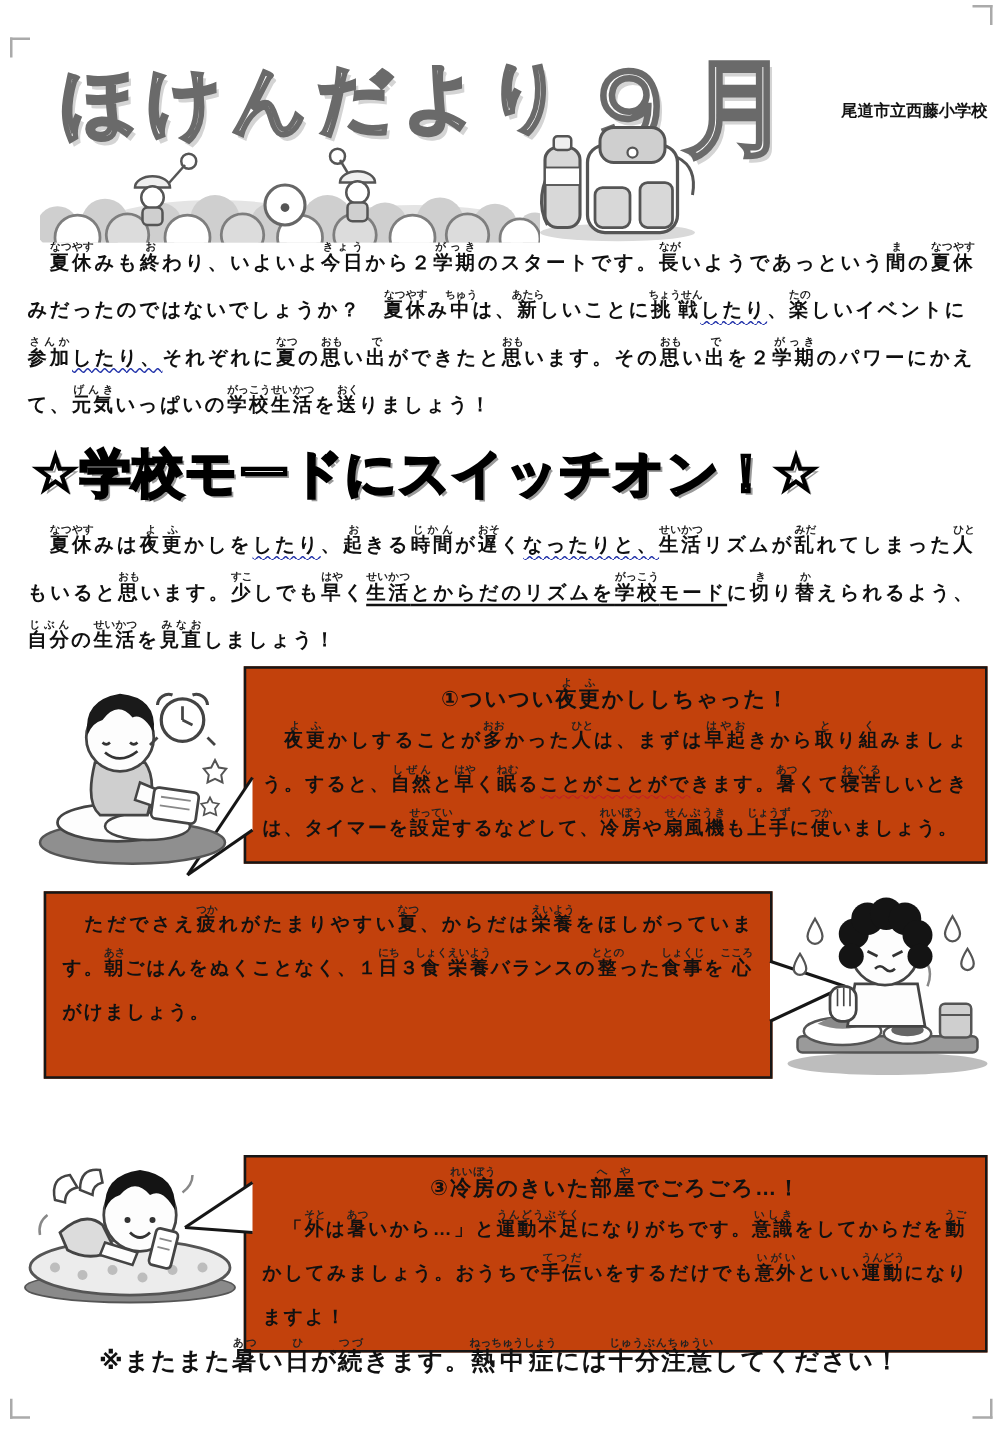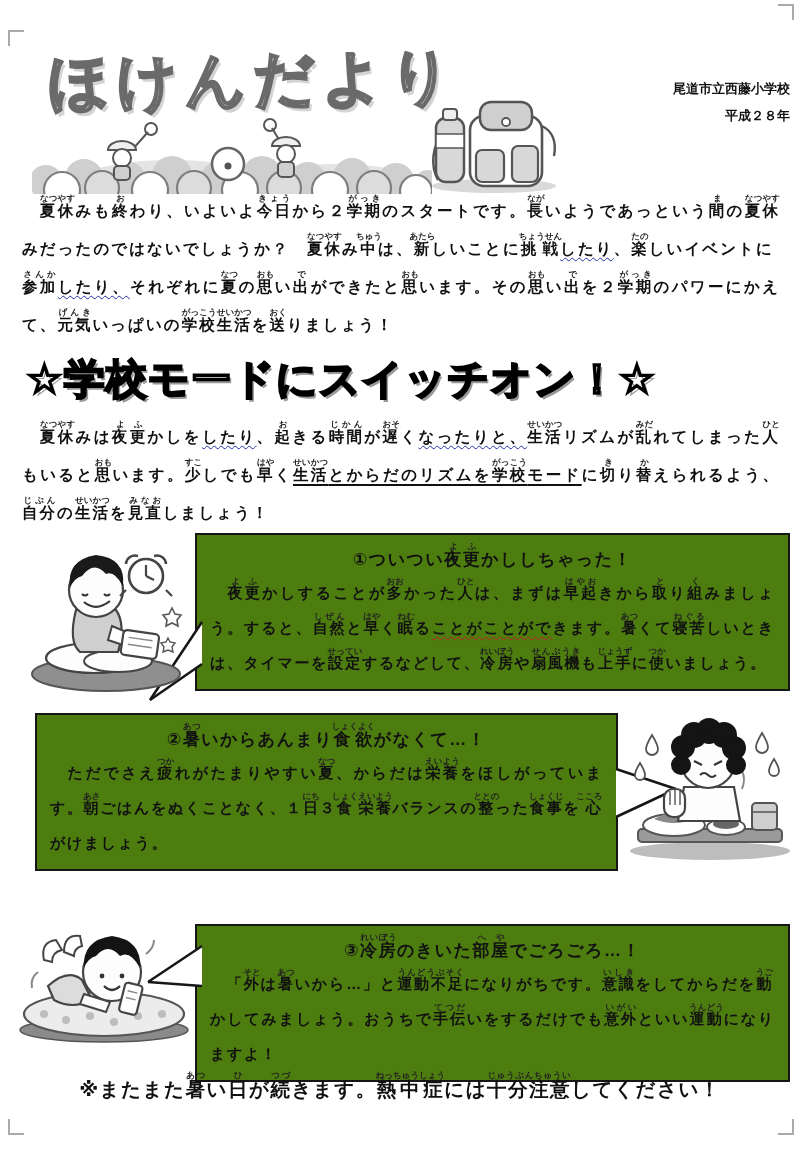--- a/index.html
+++ b/index.html
@@ -41,21 +41,21 @@
   
   .switch-heading{
     position:absolute;left:26px;top:352px;white-space:nowrap;
     font-size:41px;font-weight:900;letter-spacing:1px;
     color:#ececec;-webkit-text-stroke:2.2px #000;
     text-shadow:2.5px 2.5px 0 #9a9a9a;
     text-align:right;
   }
   
   .callout{
-    position:absolute;background:#4d7c0f;border:2.5px solid #161616;
+    position:absolute;background:#c2410c;border:2.5px solid #161616;
     padding:7px 13px 9px 13px;box-sizing:border-box;
   }
   .callout .box-title{
     text-align:center;font-size:17px;font-weight:900;line-height:30px;letter-spacing:1.5px;
   }
   .callout .box-body{
     font-size:15px;font-weight:700;line-height:35px;letter-spacing:1.6px;text-align:justify;
   }
   .tail{position:absolute;}
   .illo{position:absolute;}
@@ -75,24 +75,24 @@
 <body>
 
 <div class="page">
 
   <div class="crop tl"></div>
   <div class="crop tr"></div>
   <div class="crop bl"></div>
   <div class="crop br"></div>
 
   <div class="bubble-title">ほけんだより</div>
+  <div class="bubble-month">９月</div>
 
   <div class="school-info">
     <div>尾道市立西藤小学校</div>
-    <div>平成２８年</div>
   </div>
 
   <svg class="header-art" width="400" height="78" viewBox="0 0 400 78">
     <ellipse cx="140" cy="76" rx="110" ry="32" fill="#e4e4e4"></ellipse>
     <ellipse cx="300" cy="78" rx="110" ry="30" fill="#e4e4e4"></ellipse>
     <g fill="#cfcfcf">
       <circle cx="14" cy="66" r="17"></circle>
         <circle cx="52" cy="62" r="19"></circle>
         <circle cx="96" cy="64" r="18"></circle>
       <circle cx="140" cy="60" r="20"></circle>
@@ -189,21 +189,20 @@
       <line x1="124" y1="38" x2="124" y2="27" stroke="#444" stroke-width="2.2"></line>
       <line x1="124" y1="38" x2="132" y2="42" stroke="#444" stroke-width="2.2"></line>
       <line x1="104" y1="52" x2="98" y2="58" stroke="#444" stroke-width="2.2"></line>
       <line x1="144" y1="52" x2="150" y2="58" stroke="#444" stroke-width="2.2"></line>
     </g>
     <path d="M150,70 l3,6 6,1 -4,5 1,6 -6,-3 -6,3 1,-6 -4,-5 6,-1 Z" fill="#fff" stroke="#555" stroke-width="1.6"></path>
     <path d="M146,100 l2,4 5,1 -3,4 1,5 -5,-2 -5,2 1,-5 -3,-4 5,-1 Z" fill="#fff" stroke="#555" stroke-width="1.4"></path>
   </svg>
 
   <div class="callout" style="left:35px;top:713px;width:583px;min-height:150px;">
-    <div class="box-title"><span>②</span><ruby>暑<rt>あつ</rt></ruby><span>いからあんまり</span><ruby>食欲<rt>しょくよく</rt></ruby><span>がなくて…！</span></div>
     <div class="box-body"><span>　ただでさえ</span><ruby>疲<rt>つか</rt></ruby><span>れがたまりやすい</span><ruby>夏<rt>なつ</rt></ruby><span>、からだは</span><ruby>栄養<rt>えいよう</rt></ruby><span>をほしがっています。</span><ruby>朝<rt>あさ</rt></ruby><span>ごはんをぬくことなく、１</span><ruby>日<rt>にち</rt></ruby><span>３</span><ruby>食<rt>しょく</rt></ruby><ruby>栄養<rt>えいよう</rt></ruby><span>バランスの</span><ruby>整<rt>ととの</rt></ruby><span>った</span><ruby>食事<rt>しょくじ</rt></ruby><span>を</span><ruby>心<rt>こころ</rt></ruby><span>がけましょう。</span></div>
   </div>
   <svg class="tail" style="left:612px;top:755px;" width="70" height="84" viewBox="0 0 70 84">
     <polygon points="4,14 4,62 64,34" fill="#fff"></polygon>
     <line x1="4" y1="14" x2="64" y2="34" stroke="#161616" stroke-width="2.5"></line>
     <line x1="64" y1="34" x2="4" y2="62" stroke="#161616" stroke-width="2.5"></line>
   </svg>
   <svg class="illo" style="left:622px;top:705px;" width="172" height="162" viewBox="0 0 172 162">
     <ellipse cx="88" cy="146" rx="80" ry="9" fill="#bdbdbd"></ellipse>
     <rect x="16" y="124" width="144" height="13" rx="4" fill="#9a9a9a" stroke="#555" stroke-width="2"></rect>

